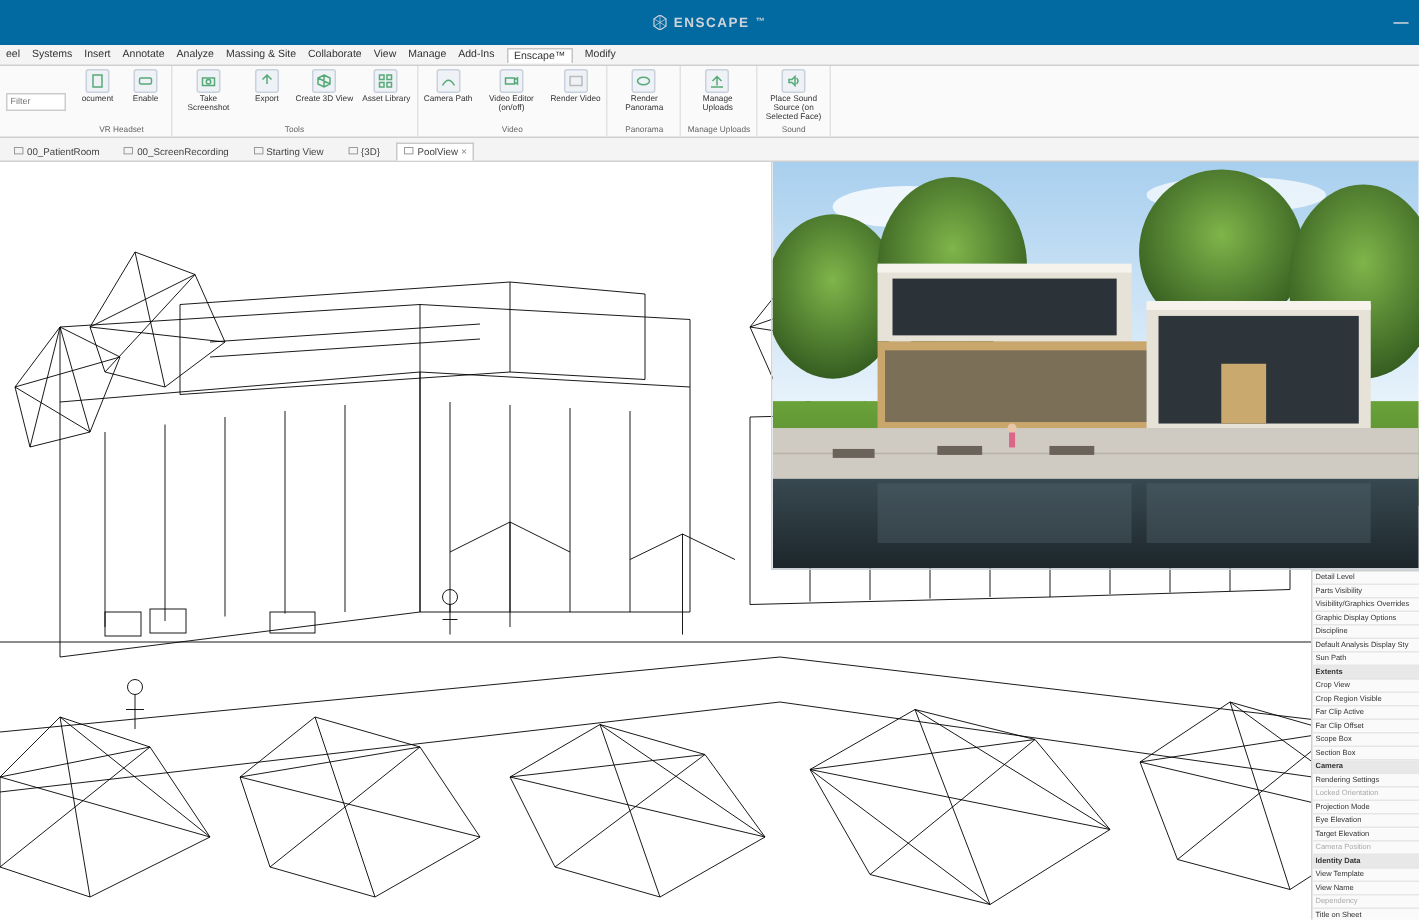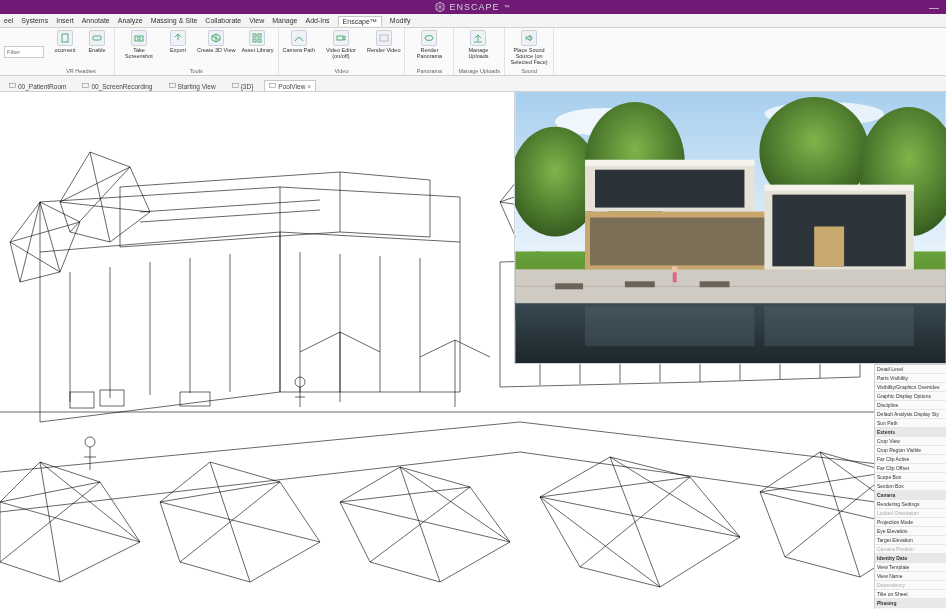--- a/index.html
+++ b/index.html
@@ -1,17 +1,17 @@
 <!DOCTYPE html>
 <html><head>
 <meta charset="utf-8">
 <style>
   * { box-sizing: border-box; margin: 0; padding: 0; font-family: "Segoe UI", Arial, sans-serif; }
   body { width: 946px; height: 613px; background: #fff; overflow: hidden; position: relative; }
-  .titlebar { height: 14px; background: #701a75; color: #cfd4da; display: flex; align-items: center; justify-content: center; font-size: 9px; letter-spacing: 1px; position: relative; }
+  .titlebar { height: 30px; background: #0369a1; color: #cfd4da; display: flex; align-items: center; justify-content: center; font-size: 9px; letter-spacing: 1px; position: relative; font-weight: bold; }
   .titlebar .logo { display: flex; align-items: center; gap: 4px; }
   .titlebar .winctrls { position: absolute; right: 6px; display: flex; gap: 8px; font-size: 10px; color: #cfd4da; }
   .menubar { height: 14px; background: #f4f4f4; border-bottom: 1px solid #d0d0d0; display: flex; align-items: center; font-size: 7px; padding: 0 4px; gap: 8px; color: #333; }
   .menubar span { cursor: pointer; }
   .menubar .active { background: #fff; border: 1px solid #c5c5c5; border-bottom: none; padding: 1px 4px; }
   .ribbon { height: 48px; background: #fafafa; border-bottom: 1px solid #d0d0d0; display: flex; align-items: stretch; font-size: 6px; color: #333; }
   .ribbon-group { border-right: 1px solid #e2e2e2; display: flex; flex-direction: column; justify-content: space-between; padding: 2px 4px 1px; }
   .ribbon-group .items { display: flex; gap: 6px; align-items: flex-start; }
   .ribbon-item { display: flex; flex-direction: column; align-items: center; gap: 1px; cursor: pointer; min-width: 26px; }
   .ribbon-item .ico { width: 16px; height: 16px; background: #eef2f6; border: 1px solid #c9d2dc; border-radius: 2px; display: flex; align-items: center; justify-content: center; }

